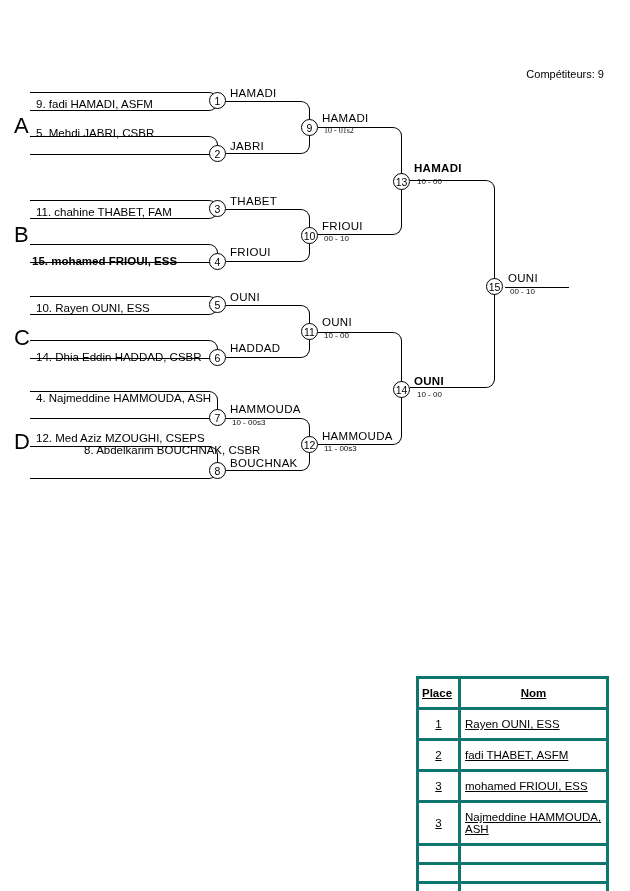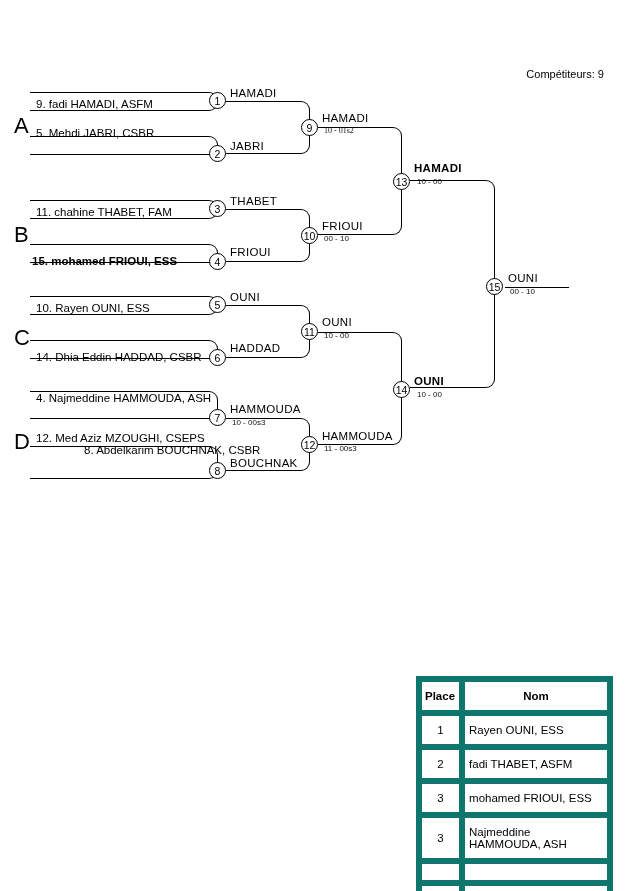--- a/index.html
+++ b/index.html
@@ -78,25 +78,26 @@
     font-size:12px;font-weight:bold;text-align:center;
   }
   table.results{
     position:absolute;
     border-collapse:collapse;
     border:2px solid #000;
     font-size:11.5px;
     background:#fff;
   }
   table.results td,table.results th{
-    border:6px solid #0f766e;
+    border:3px solid #0f766e;
     height:17px;
     padding:8px 4px;
     font-weight:normal;
     box-sizing:border-box;
+    text-decoration:underline;
   }
   table.results th{font-weight:bold;text-align:center;}
   table.results td.place{width:42px;text-align:center;}
   table.results td.nom{width:148px;text-align:left;}
   table.results th.place{width:42px;text-align:left;padding-left:3px;}
   table.results th.nom{width:148px;text-align:center;}
 </style>
 </head>
 <body>
 

